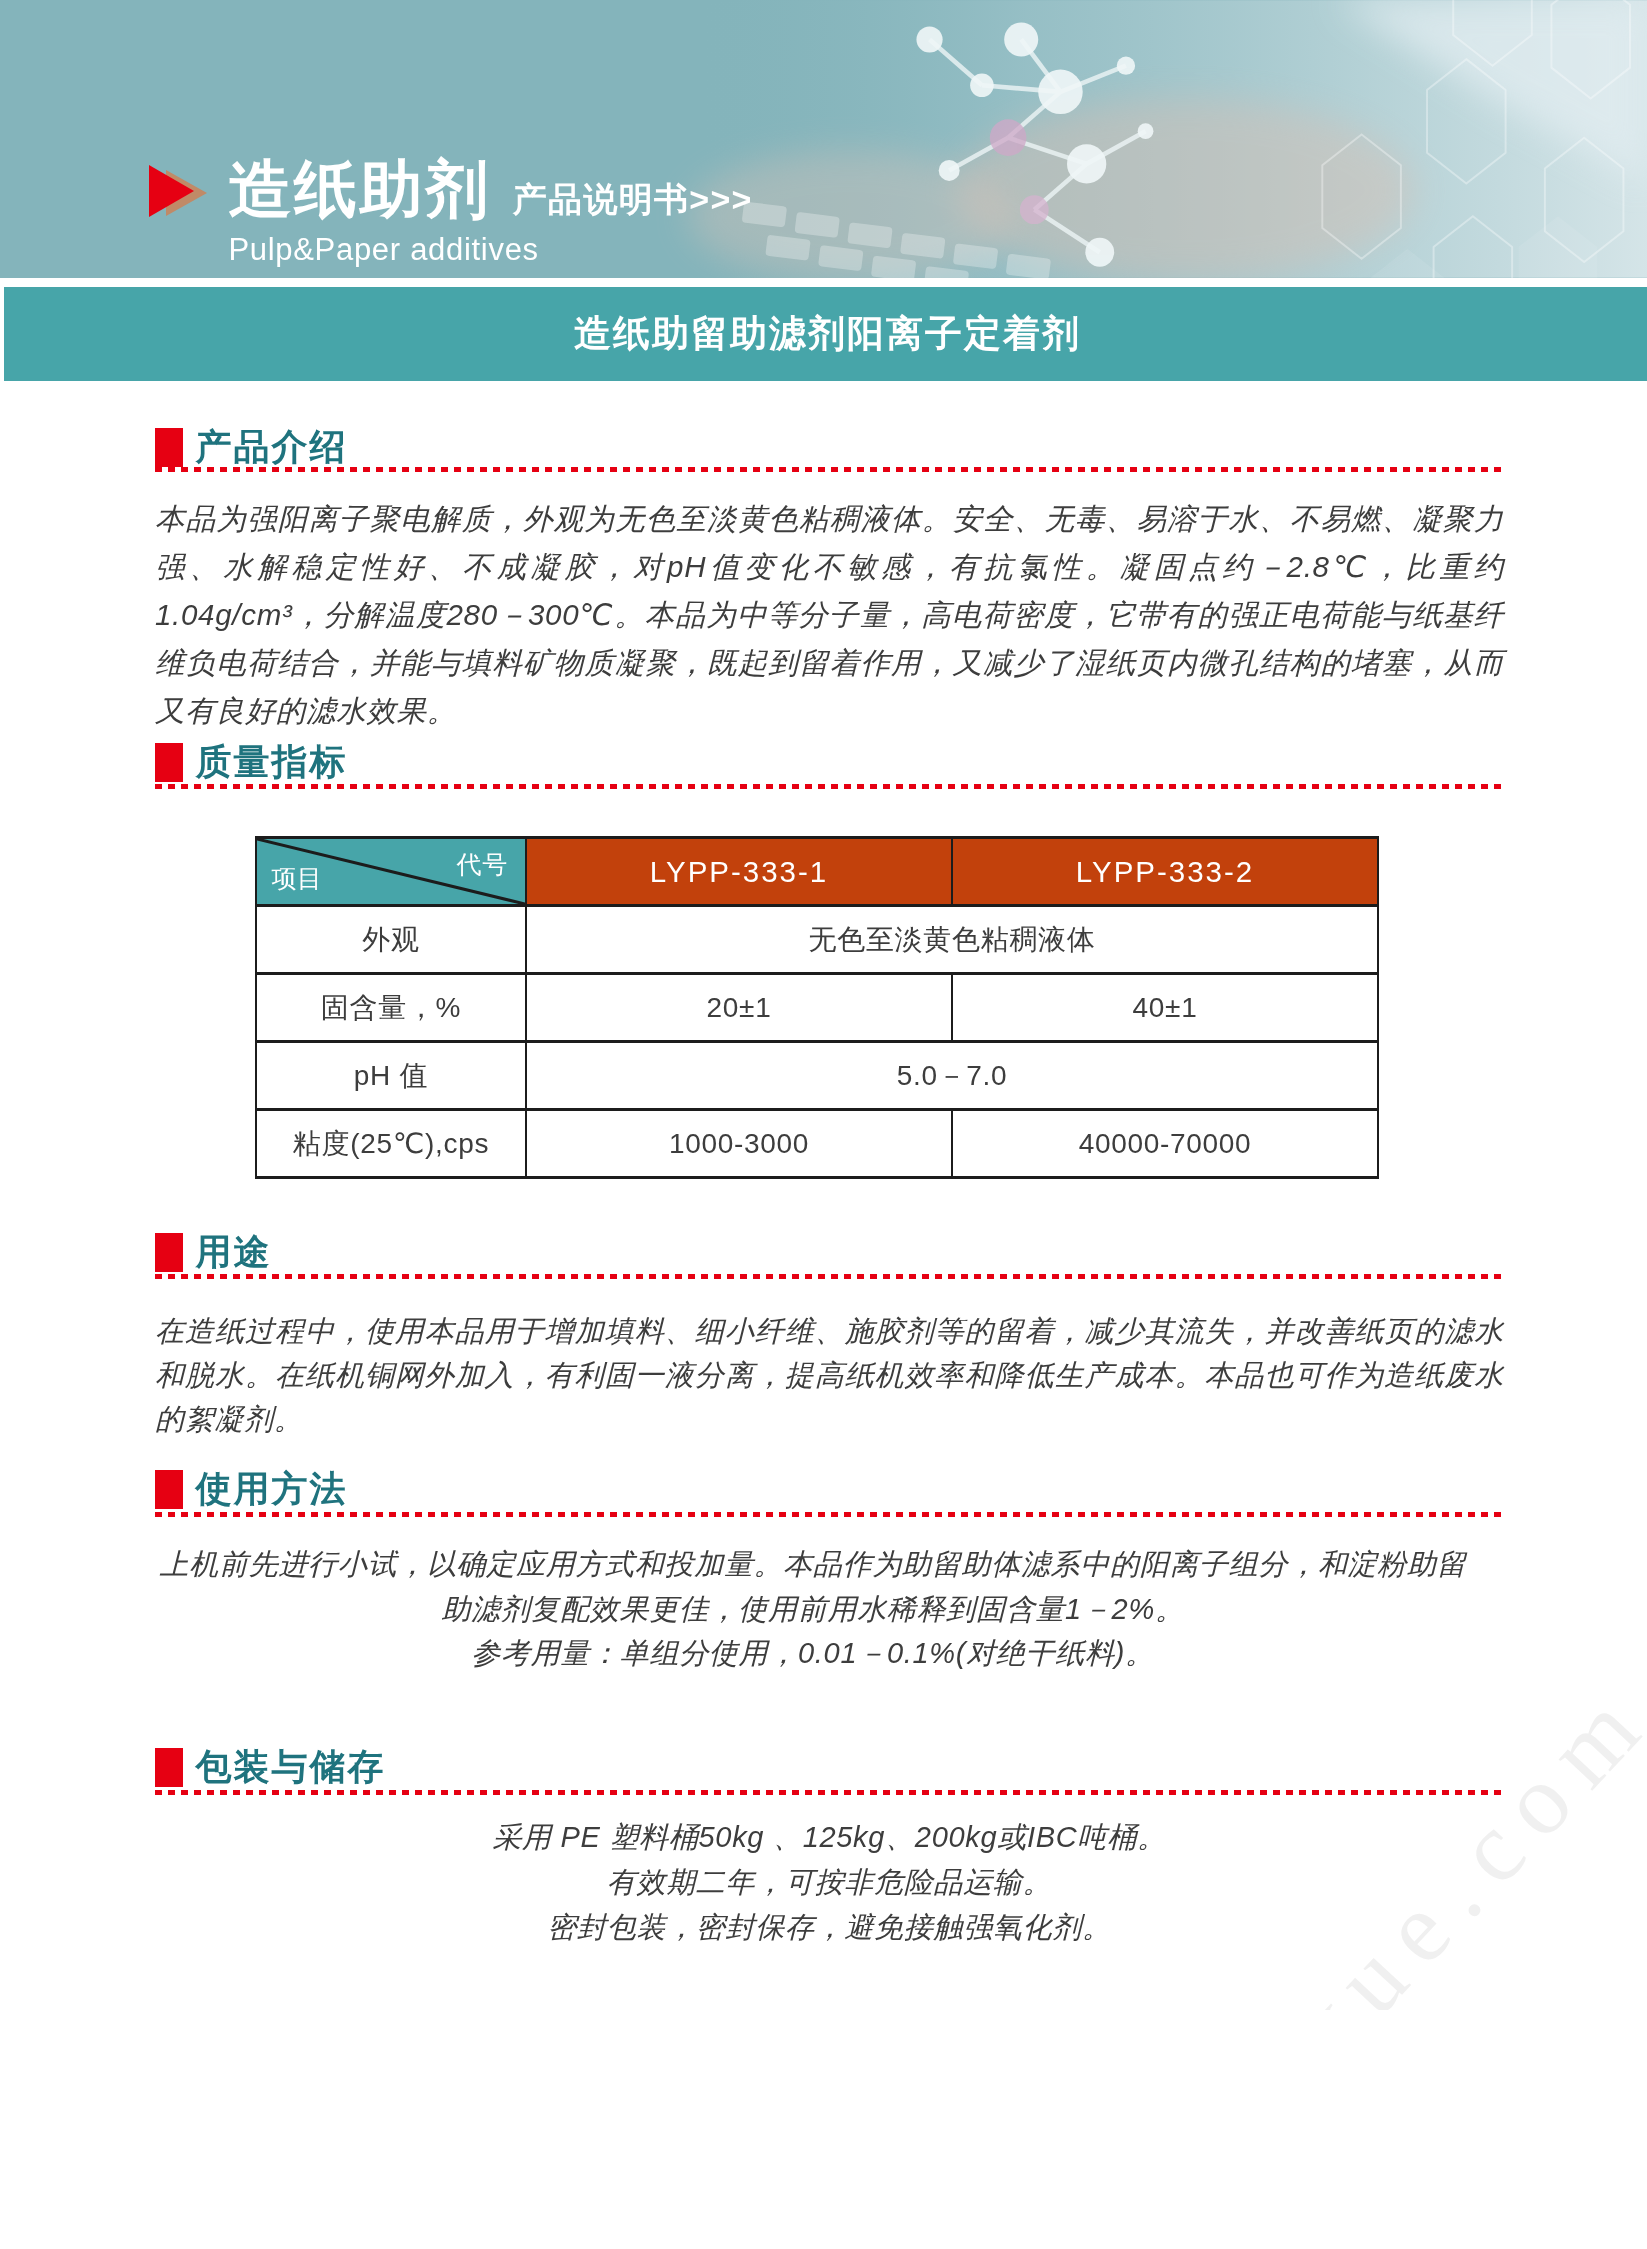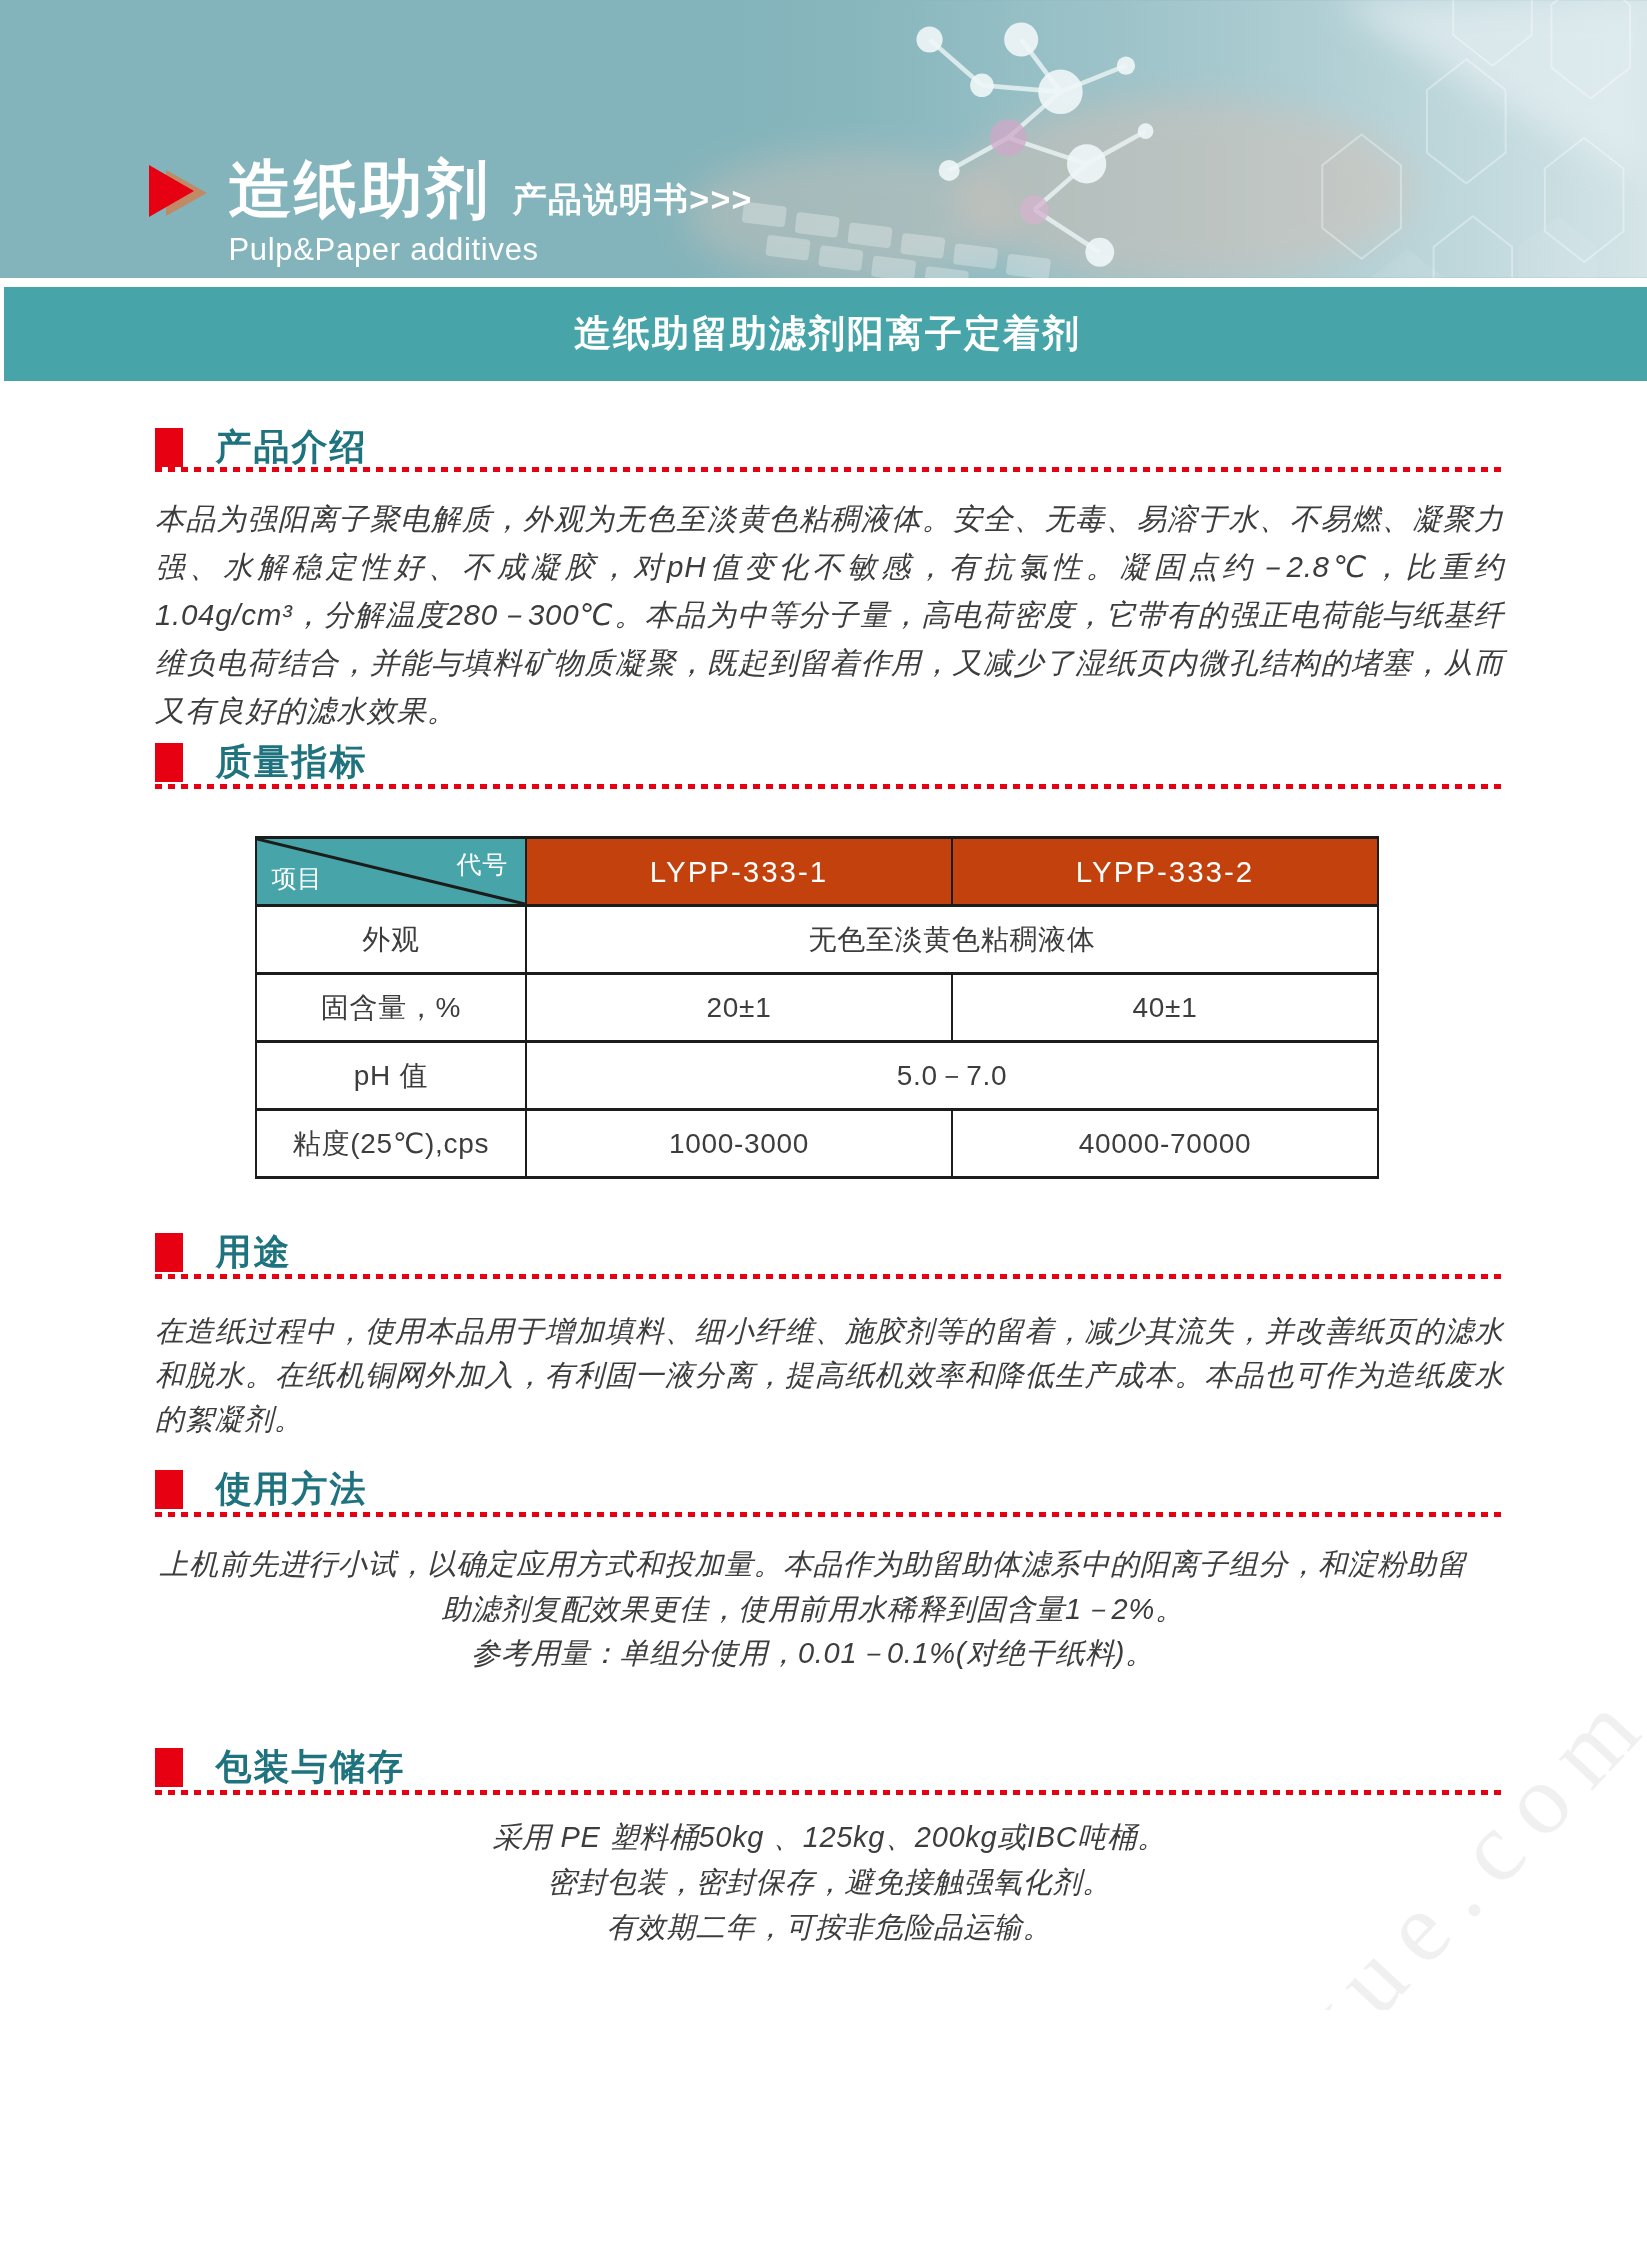--- a/index.html
+++ b/index.html
@@ -36,21 +36,21 @@
   .hero-en{font-size:31px;color:#ffffff;margin-top:9.2px;letter-spacing:0.7px;font-weight:normal;}
   
   .title-banner{
     position:absolute;left:4px;top:287px;width:1647px;height:94px;
     background:#47a5a9;display:flex;align-items:center;justify-content:center;
   }
   .title-banner span{font-size:37px;font-weight:bold;color:#ffffff;letter-spacing:2px;}
   
   .sec-head{position:absolute;left:155px;display:flex;align-items:center;}
   .bullet{width:27.5px;height:39px;background:#e60012;flex:none;}
-  .sec-title{font-size:36px;font-weight:bold;color:#1f737e;margin-left:33px;letter-spacing:2px;}
+  .sec-title{font-size:36px;font-weight:bold;color:#1f737e;margin-left:13px;letter-spacing:2px;}
   .dotline{
     position:absolute;left:155px;width:1350px;height:5.2px;
     background:repeating-linear-gradient(90deg,#e60012 0 7.2px,transparent 7.2px 13px);
   }
   
   .para{
     position:absolute;left:155px;width:1349px;
     font-size:29.5px;line-height:48px;color:#3d3d3d;
     text-align:justify;letter-spacing:0.7px;font-style:italic;
   }
@@ -251,22 +251,22 @@
   <div class="para para-plain" style="top:1542px;width:1316px;line-height:45px;font-size:29px;">上机前先进行小试，以确定应用方式和投加量。本品作为助留助体滤系中的阳离子组分，和淀粉助留助滤剂复配效果更佳，使用前用水稀释到固含量1－2%。</div>
   <div class="para para-plain" style="top:1631px;width:1316px;line-height:45px;font-size:29px;">参考用量：单组分使用，0.01－0.1%(对绝干纸料)。</div>
 
   <div class="sec-head" style="top:1743px;">
     <div class="bullet"></div>
     <div class="sec-title">包装与储存</div>
   </div>
   <div class="dotline" style="top:1790px;"></div>
   <div class="para para-plain lines" style="top:1815px;">
     <div>采用 PE 塑料桶50kg 、125kg、200kg或IBC吨桶。</div>
+    <div>有效期二年，可按非危险品运输。</div>
     <div>密封包装，密封保存，避免接触强氧化剂。</div>
-    <div>有效期二年，可按非危险品运输。</div>
   </div>
 
   <div class="footer">
     <div class="pagenum">
       <span>47</span>
     </div>
     <div class="slogan">诚信经营 / 质量第一 / 服务一流 / 合作共赢</div>
   </div>
 
   <div class="watermark">www.luyue.com</div>

